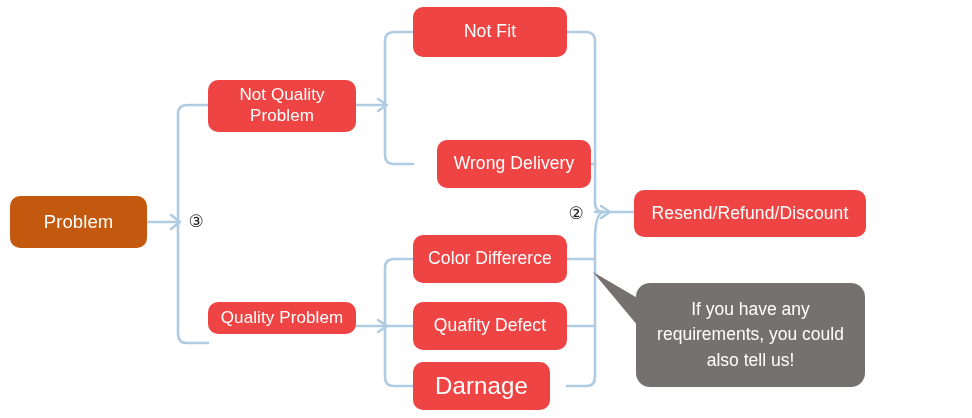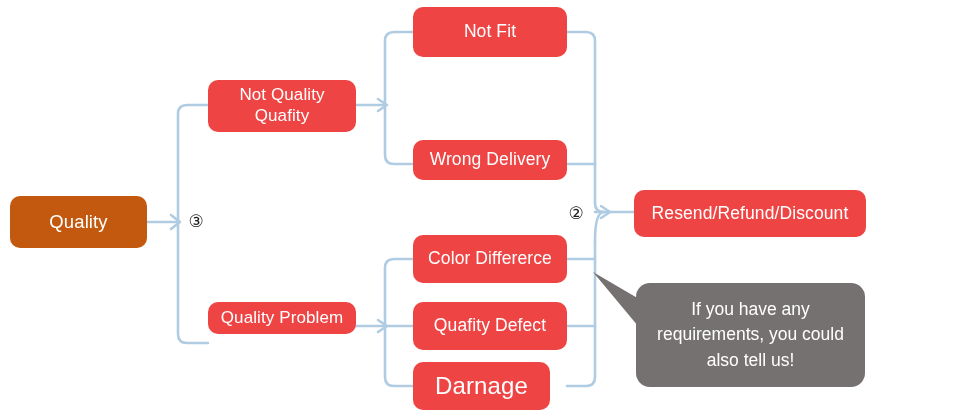--- a/index.html
+++ b/index.html
@@ -133,36 +133,36 @@
       <path d="M595,203 Q595,212 604,212"></path>
       <path d="M595,241 Q595,212 604,212"></path>
     </g>
   </svg>
 
   <svg id="callout-tail" viewBox="0 0 110 90" xmlns="http://www.w3.org/2000/svg">
     <polygon points="13,10 95,58 78,88" fill="#767171"></polygon>
   </svg>
 
   <div class="node orange" style="left:10px; top:196px; width:137px; height:52px; font-size:18.5px;">
-    <span class="node-label">Quality</span>
+    <span class="node-label">Problem</span>
   </div>
 
   <div class="node gray" style="left:208px; top:80px; width:148px; height:52px; font-size:17px;">
-    <span class="node-label">Not Quality Quafity</span>
+    <span class="node-label">Not Quality Problem</span>
   </div>
 
   <div class="node gray" style="left:208px; top:302px; width:148px; height:32px; font-size:17px;">
     <span class="node-label">Quality Problem</span>
   </div>
 
   <div class="node gray" style="left:413px; top:7px; width:154px; height:50px; font-size:17.5px;">
     <span class="node-label">Not Fit</span>
   </div>
 
-  <div class="node gray" style="left:413px; top:140px; width:154px; height:40px; font-size:17.5px;">
+  <div class="node gray" style="left:437px; top:140px; width:154px; height:48px; font-size:17.5px;">
     <span class="node-label">Wrong Delivery</span>
   </div>
 
   <div class="node gray" style="left:413px; top:302px; width:154px; height:48px; font-size:17.5px;">
     <span class="node-label">Quafity Defect</span>
   </div>
 
   <div class="node gray" style="left:413px; top:235px; width:154px; height:48px; font-size:17.5px;">
     <span class="node-label">Color Differerce</span>
   </div>

